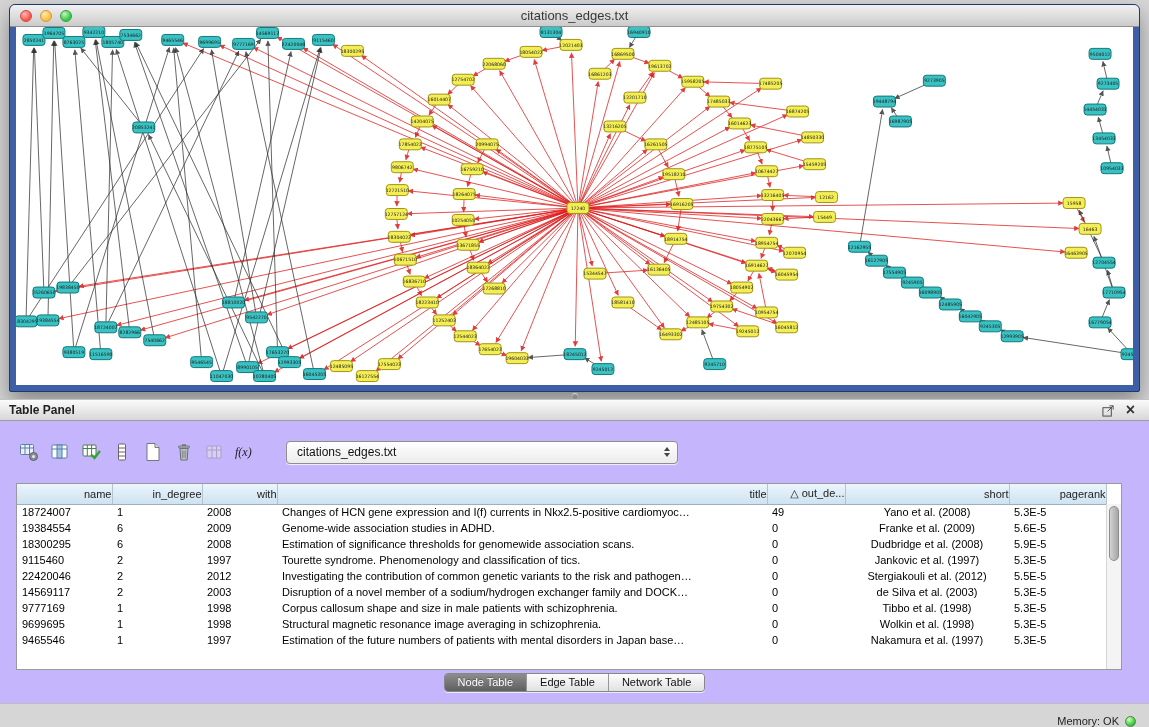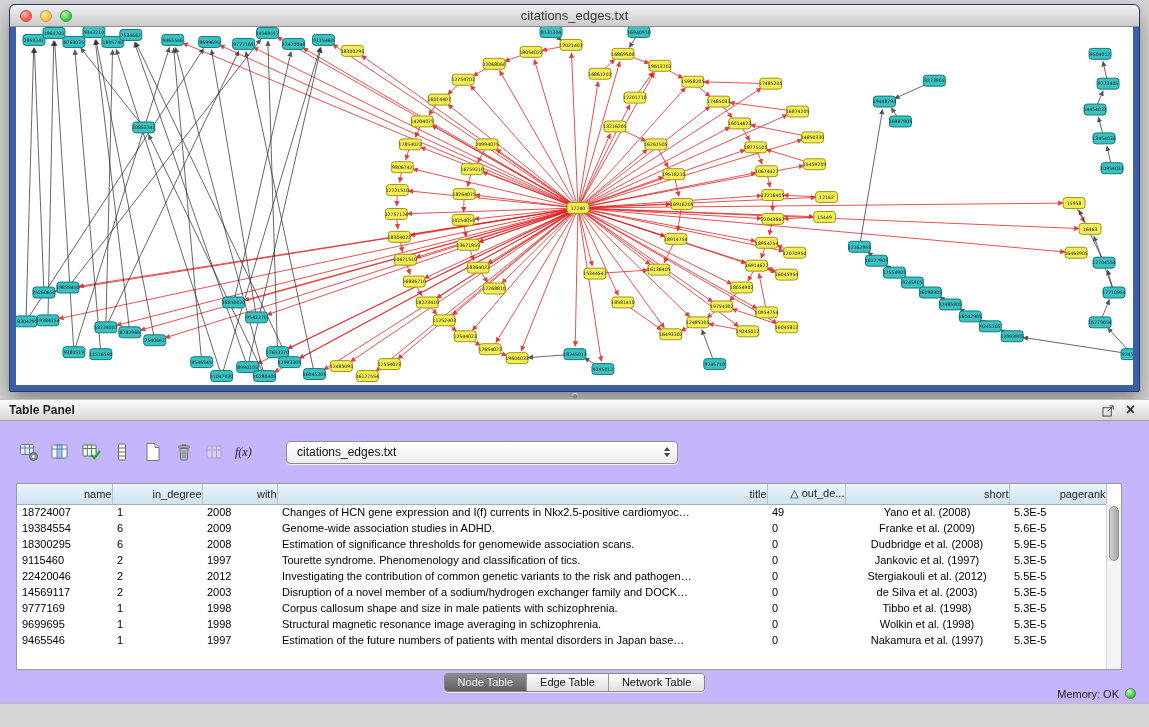--- a/index.html
+++ b/index.html
@@ -97,21 +97,21 @@
 
   .tabs-row { position: absolute; top: 252px; left: 0; width: 100%; display: flex; justify-content: center; }
   .segctl { display: inline-flex; border: 1px solid #878787; border-radius: 4px; overflow: hidden; box-shadow: 0 1px 0 rgba(255,255,255,.7); }
   .seg {
     padding: 2px 13px 3px 13px; font-size: 11px; color: #111;
     background: linear-gradient(#fdfdfd, #e1e1e1); border-right: 1px solid #979797;
   }
   .seg:last-child { border-right: none; }
   .seg.sel { background: linear-gradient(#8d8d8d, #5f5f5f); color: #fff; text-shadow: 0 -1px 0 rgba(0,0,0,.3); }
 
-  .statusbar { position: absolute; bottom: 0; right: 0; height: 39px; display: flex; align-items: flex-start; gap: 6px; padding-right: 13px; }
+  .statusbar { position: absolute; bottom: 0; right: 0; height: 39px; display: flex; align-items: flex-end; gap: 6px; padding-right: 13px; }
   .statusbar .mlabel { font-size: 11px; color: #222; }
   .mem-ball {
     width: 11px; height: 11px; border-radius: 50%;
     background: radial-gradient(circle at 35% 28%, #d9fcc9, #49d649 55%, #1f9e2a);
     border: 1px solid #57804a;
   }
 </style>
 </head>
 <body>
 

